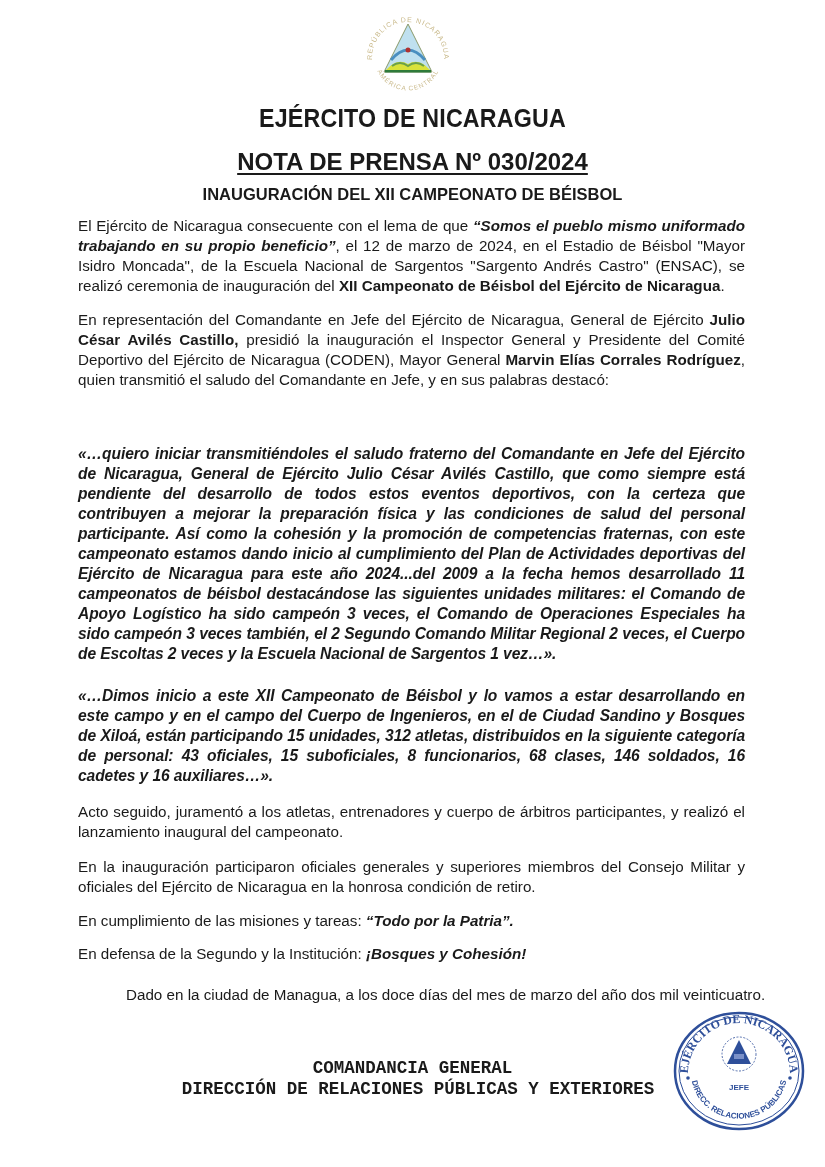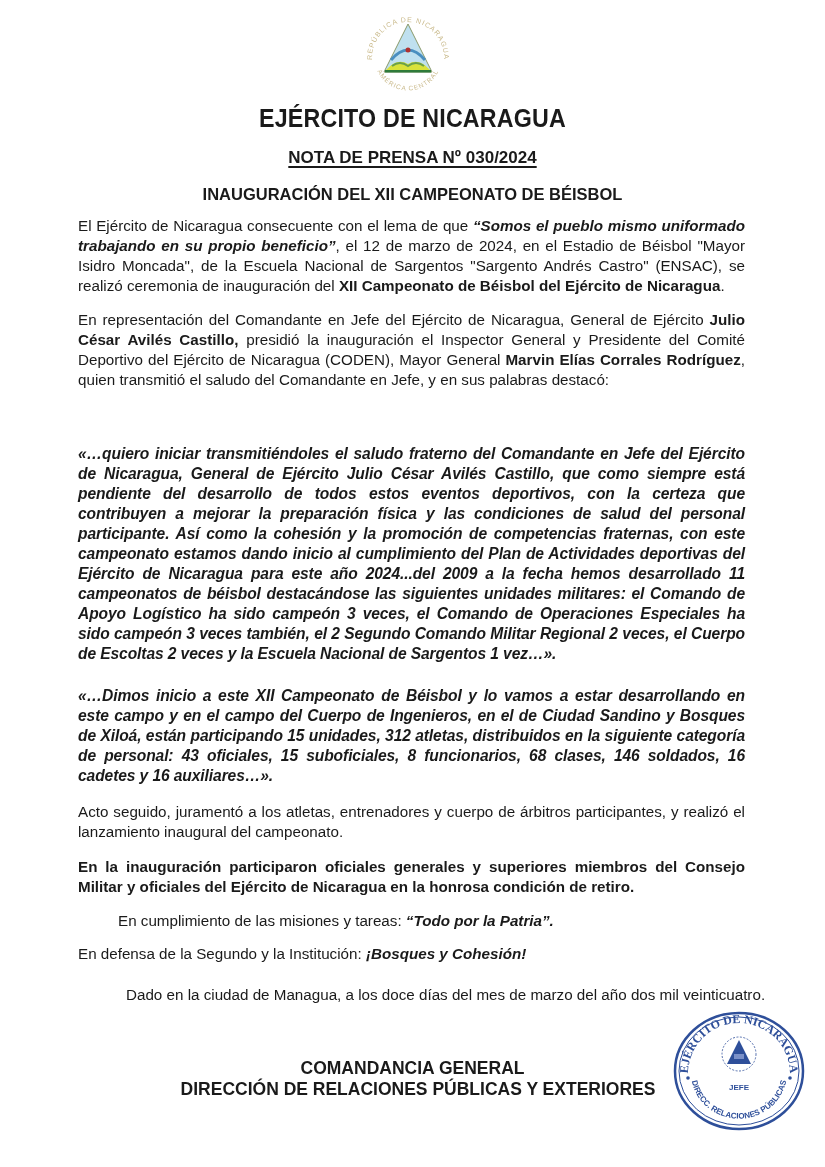--- a/index.html
+++ b/index.html
@@ -1,27 +1,27 @@
 <!DOCTYPE html>
 <html><head>
 <meta charset="utf-8">
 <style>
   html, body { margin: 0; padding: 0; background: #ffffff; }
   body { width: 825px; height: 1167px; position: relative; overflow: hidden;
          font-family: "Liberation Sans", sans-serif; color: #1a1a1a; }
   .emblem { position: absolute; left: 358px; top: 10px; width: 100px; height: 88px; }
   .title { position: absolute; left: 0; width: 825px; text-align: center; font-weight: bold; }
   .t1 { top: 104px; font-size: 25px; letter-spacing: 0.2px; transform: scaleX(0.93); }
-  .t2 { top: 148px; font-size: 17px; }
+  .t2 { top: 148px; font-size: 24px; }
   .t2 span { text-decoration: underline; text-underline-offset: 3px; text-decoration-thickness: 1.5px; }
   .t3 { top: 185px; font-size: 16.5px; }
   .body { position: absolute; left: 78px; width: 667px; font-size: 15.2px; line-height: 20px; text-align: justify; }
   .body p { margin: 0; }
   .quote { font-weight: bold; font-style: italic; font-size: 15.6px; line-height: 20px; letter-spacing: -0.1px; }
-  .footer { position: absolute; left: 0; width: 825px; text-align: center; font-weight: bold; font-size: 17.5px; line-height: 21px; }
+  .footer { position: absolute; left: 0; width: 825px; text-align: center; font-weight: bold; font-size: 17.5px; line-height: 21px; font-family: Liberation Mono, monospace; }
   .stamp { position: absolute; left: 670px; top: 1010px; width: 138px; height: 122px; }
 </style>
 </head>
 <body>
 
 <svg class="emblem" viewBox="0 0 100 88">
   <defs>
     <path id="arcTop" d="M 14 48 A 36 36 0 0 1 86 48"></path>
     <path id="arcBot" d="M 18 58 A 34 34 0 0 0 82 58"></path>
   </defs>
@@ -56,25 +56,25 @@
 </div>
 
 <div class="body quote" style="top:686px;">
   <p>«…Dimos inicio a este XII Campeonato de Béisbol y lo vamos a estar desarrollando en este campo y en el campo del Cuerpo de Ingenieros, en el de Ciudad Sandino y Bosques de Xiloá, están participando 15 unidades, 312 atletas, distribuidos en la siguiente categoría de personal: 43 oficiales, 15 suboficiales, 8 funcionarios, 68 clases, 146 soldados, 16 cadetes y 16 auxiliares…».</p>
 </div>
 
 <div class="body" style="top:802px;">
   <p>Acto seguido, juramentó a los atletas, entrenadores y cuerpo de árbitros participantes, y realizó el lanzamiento inaugural del campeonato.</p>
 </div>
 
-<div class="body" style="top:857px;font-weight:bold;">
+<div class="body" style="top:857px;">
   <p>En la inauguración participaron oficiales generales y superiores miembros del Consejo Militar y oficiales del Ejército de Nicaragua en la honrosa condición de retiro.</p>
 </div>
 
-<div class="body" style="top:911px;margin-left:40px;">
+<div class="body" style="top:911px;">
   <p><span>En cumplimiento de las misiones y tareas: </span><b><i>“Todo por la Patria”.</i></b></p>
 </div>
 
 <div class="body" style="top:944px;">
   <p><span>En defensa de la Segundo y la Institución: </span><b><i>¡Bosques y Cohesión!</i></b></p>
 </div>
 
 <div class="body" style="top:985px;margin-left:48px;">
   <p>Dado en la ciudad de Managua, a los doce días del mes de marzo del año dos mil veinticuatro.</p>
 </div>

